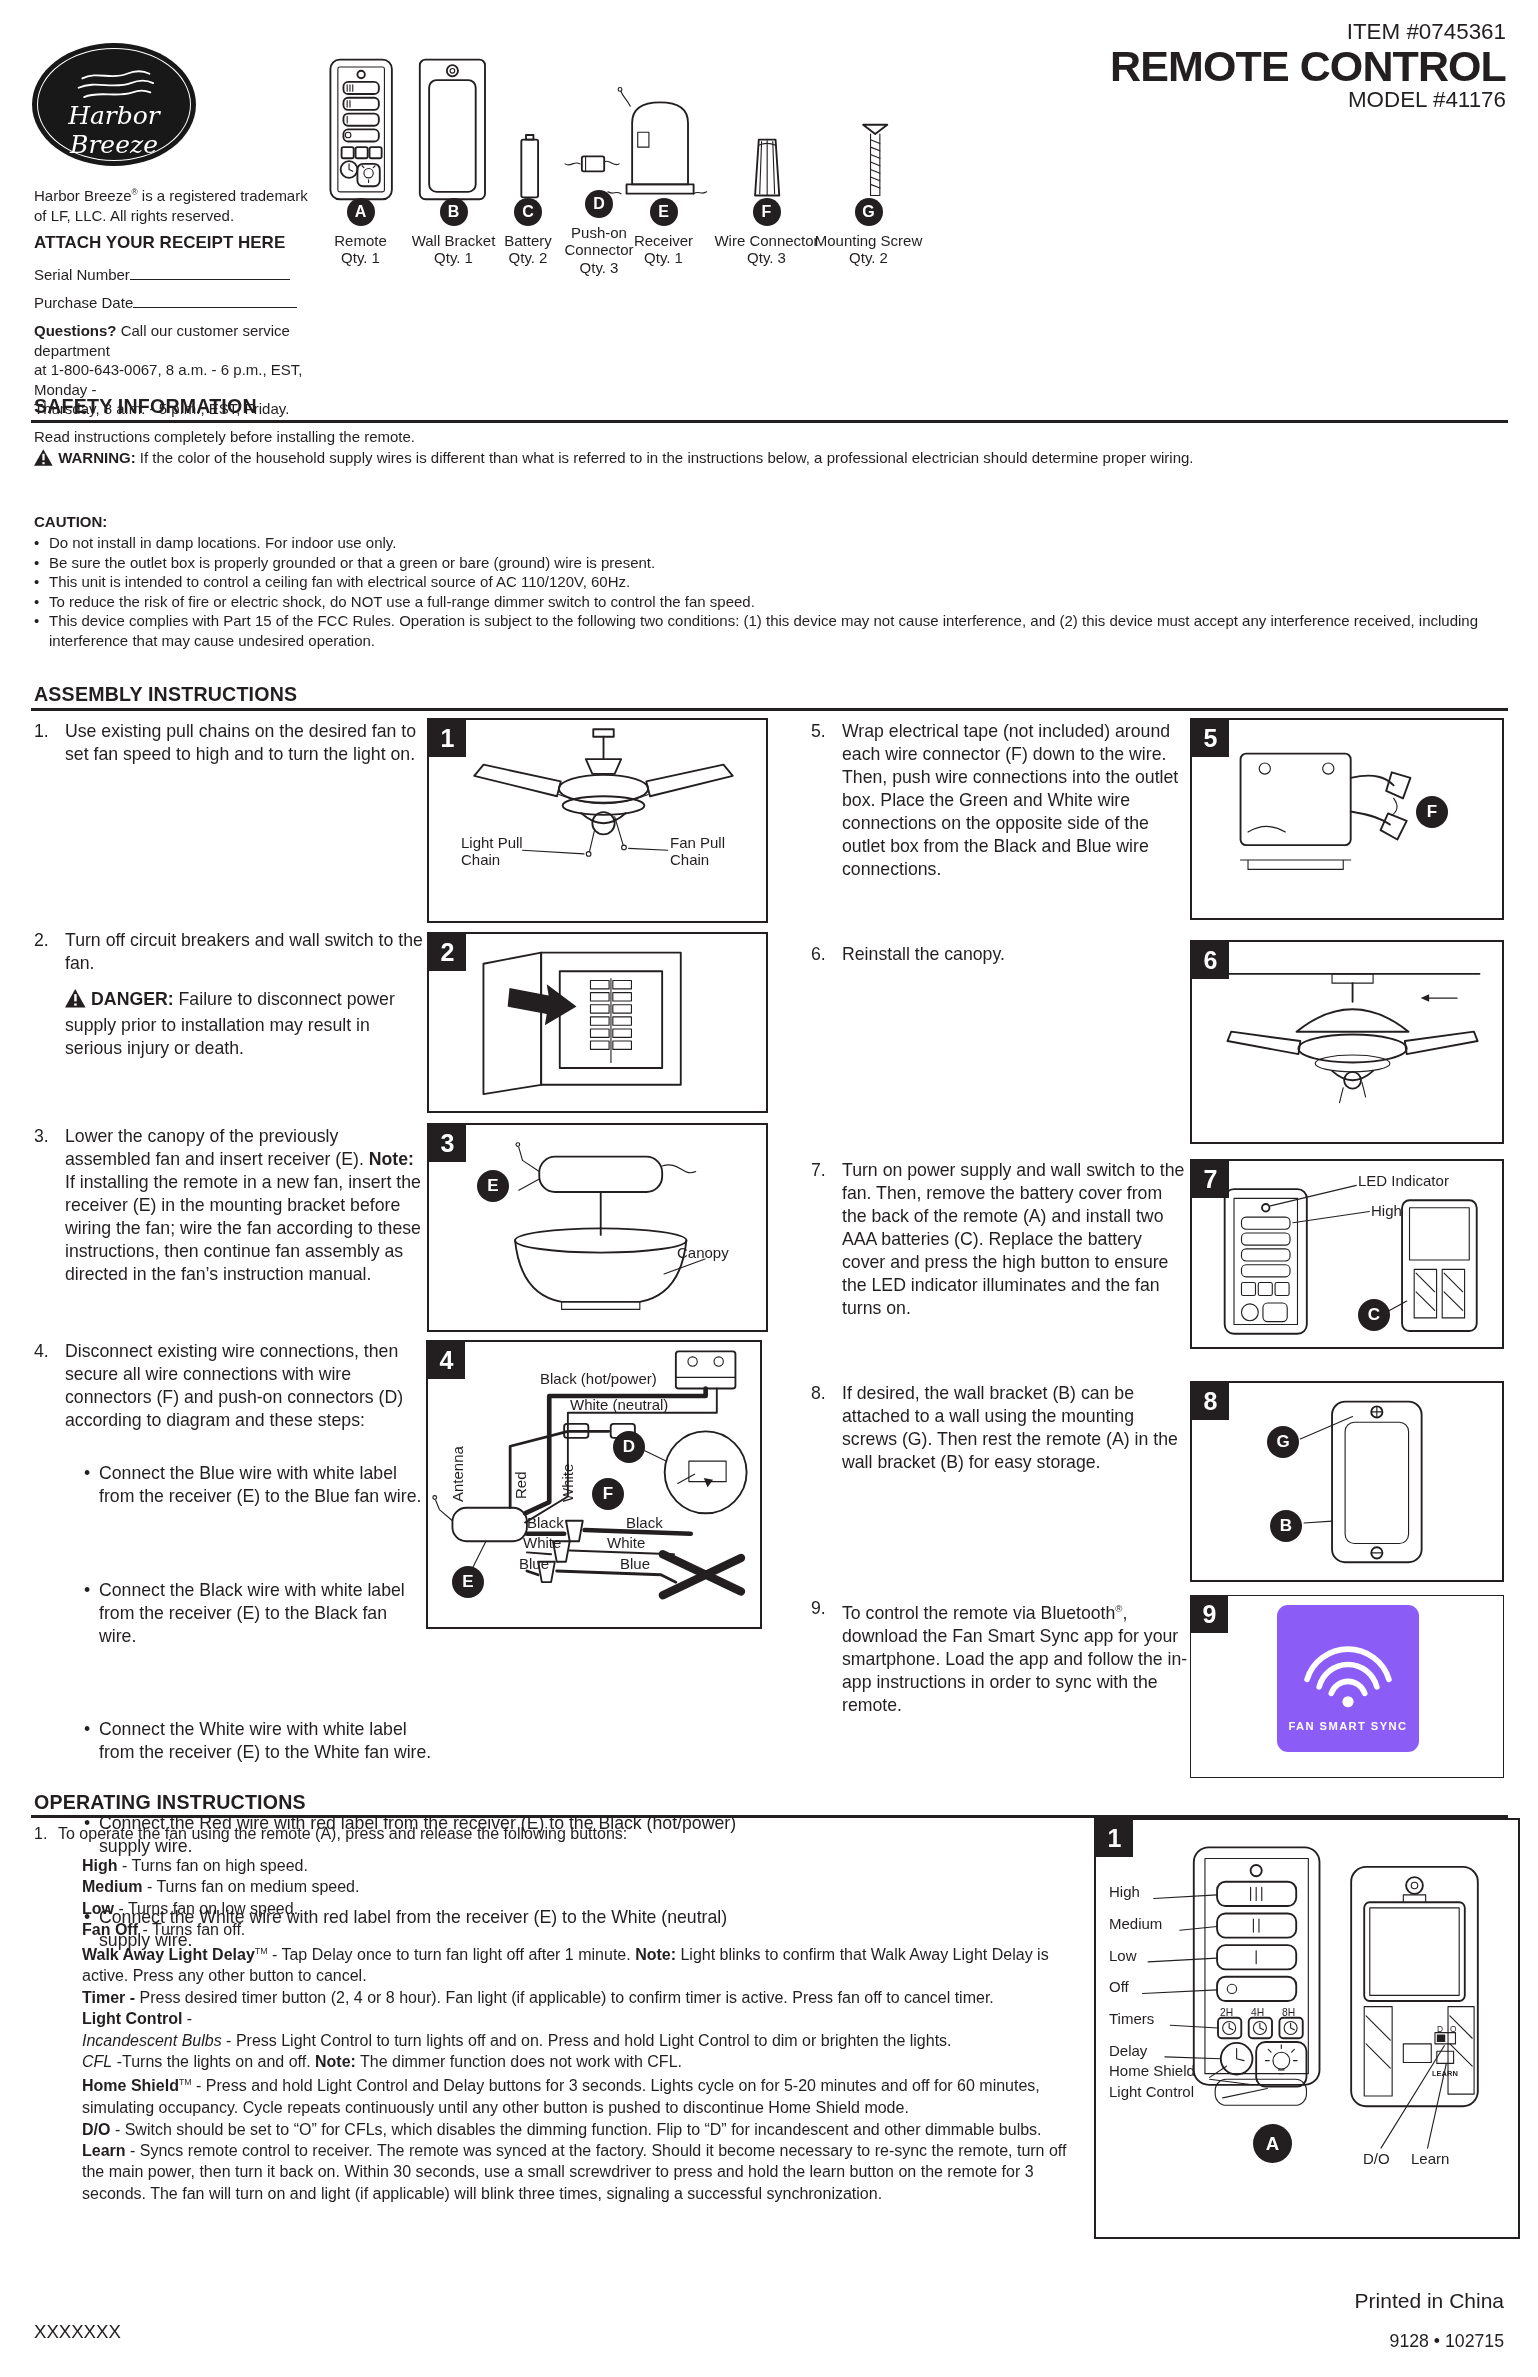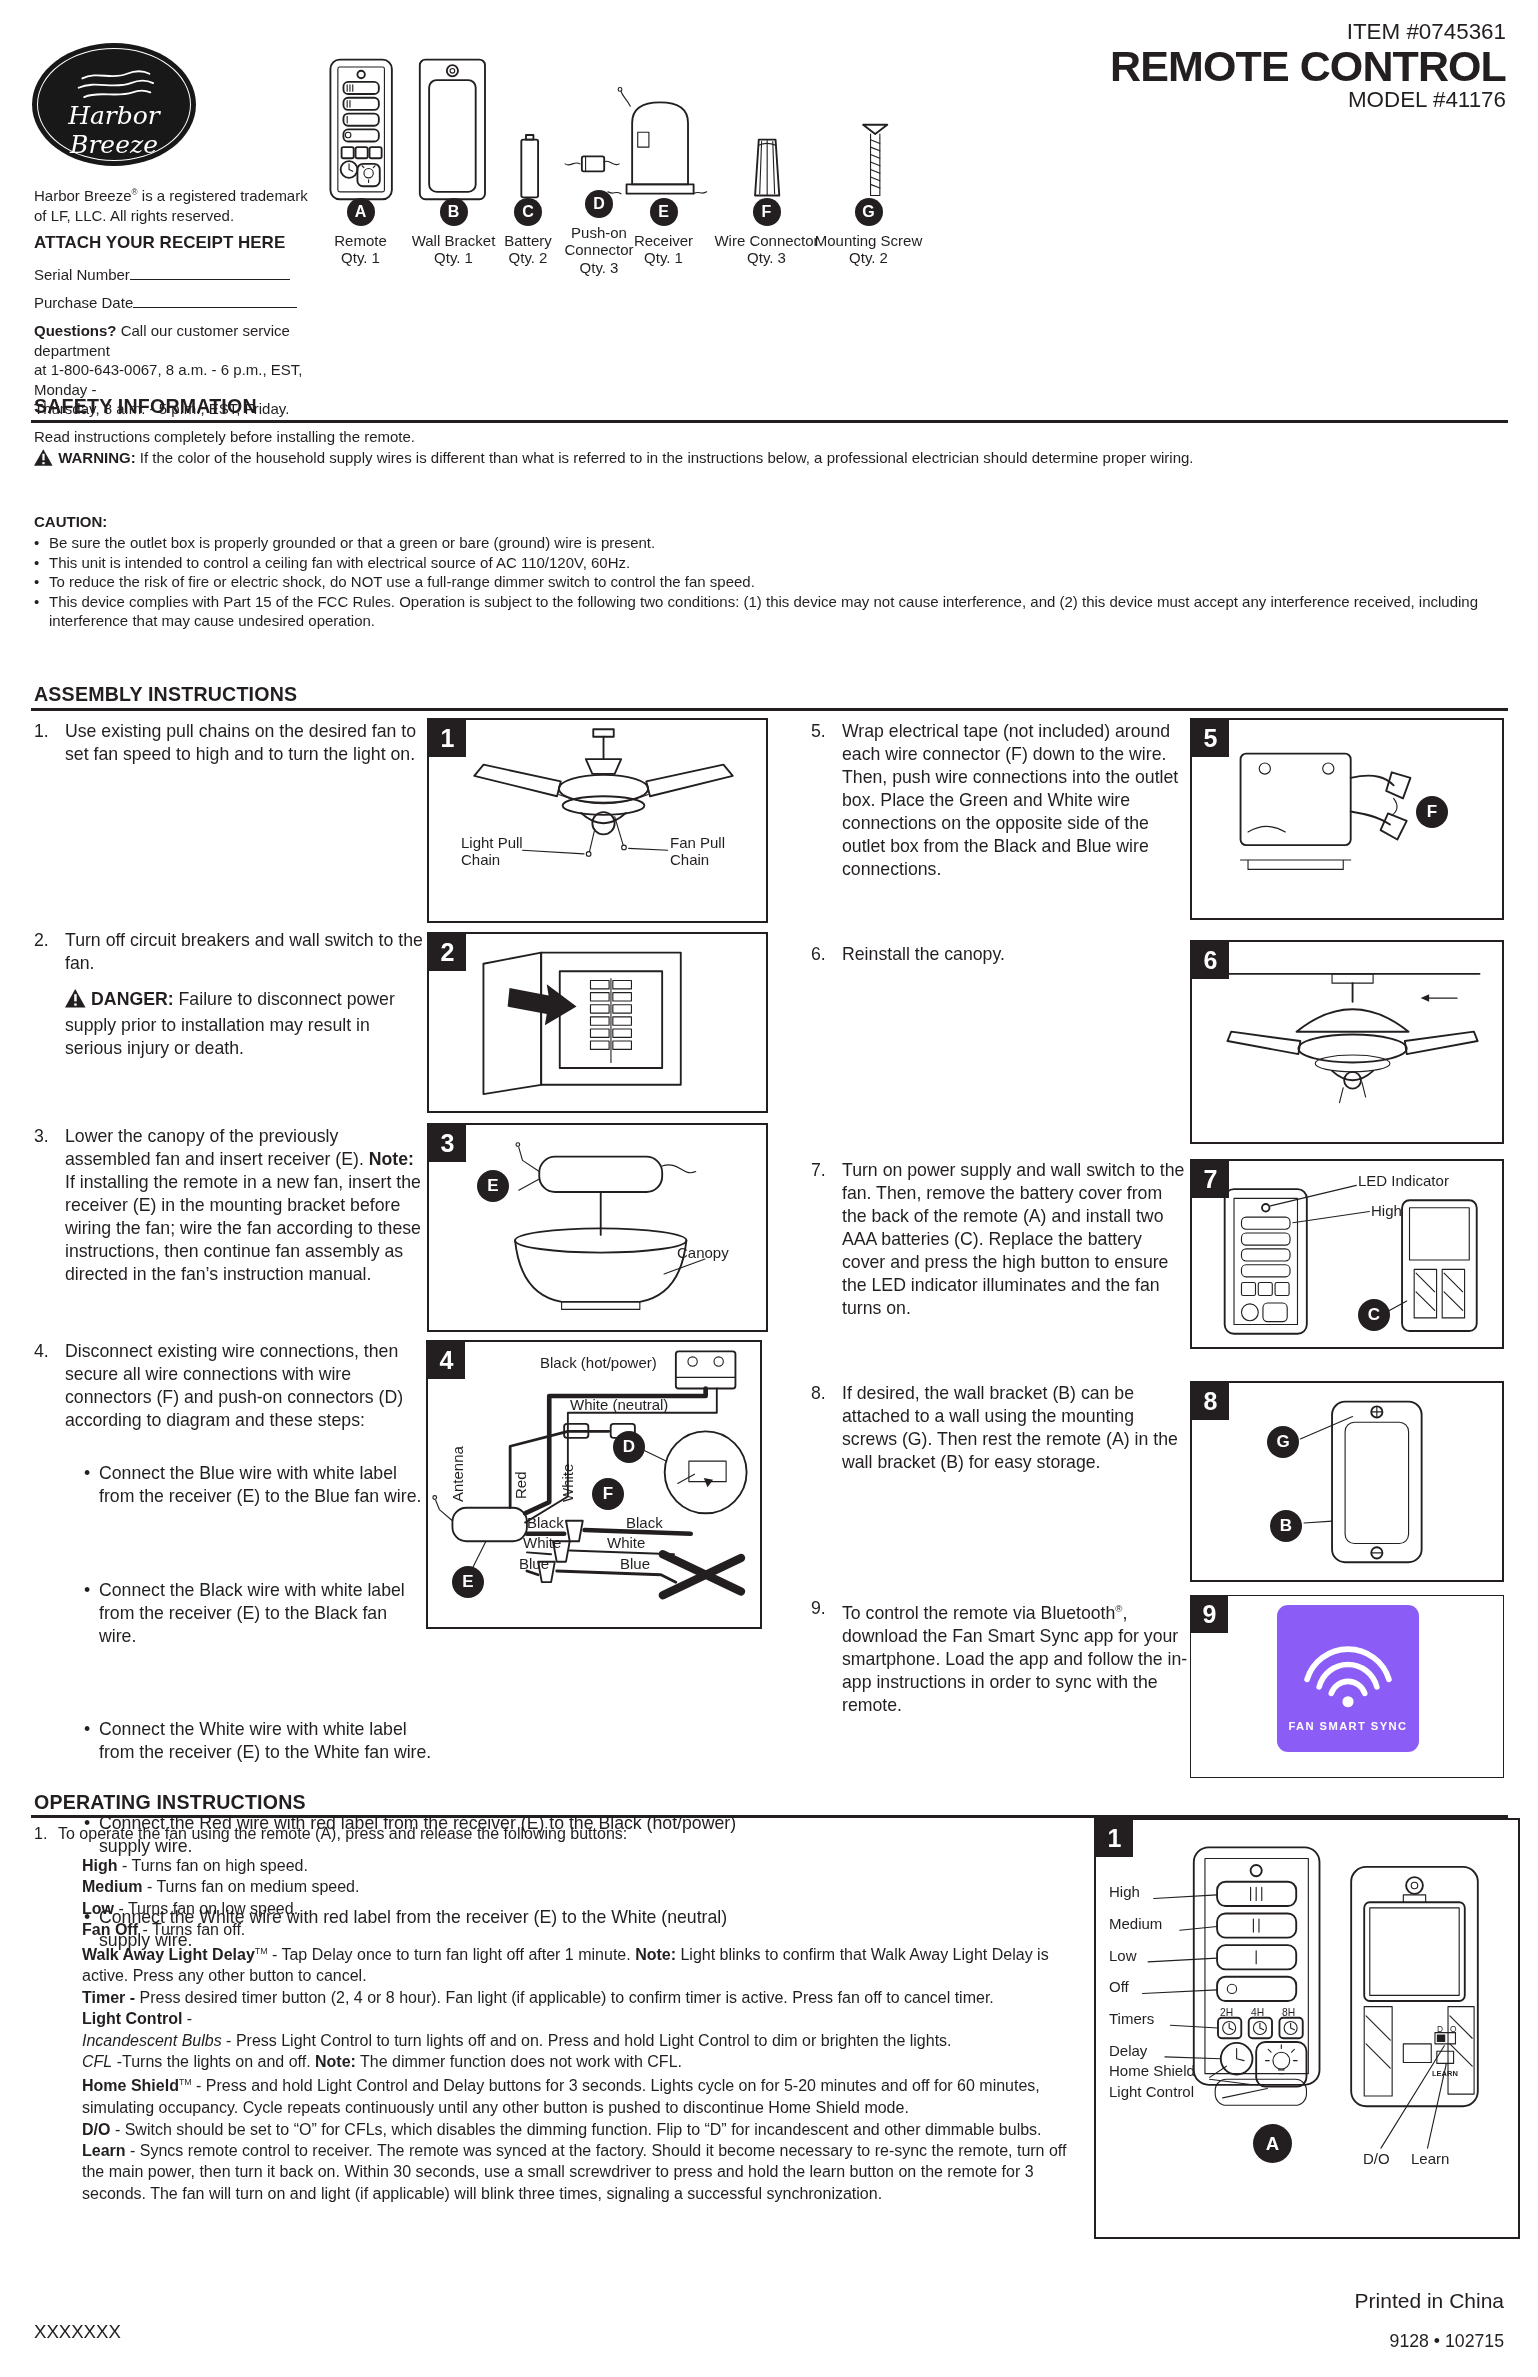--- a/index.html
+++ b/index.html
@@ -202,20 +202,21 @@
     <span class="tri"><svg width="18.6" height="17" viewBox="0 0 20 18">
           <polygon points="10,0 20,18 0,18" fill="#231f20"></polygon>
           <rect x="9" y="5" width="2.4" height="7" fill="#fff"></rect>
           <rect x="9" y="14" width="2.4" height="2.2" fill="#fff"></rect>
         </svg></span><span class="b">WARNING:</span><span> If the color of the household supply wires is different than what is referred to in the instructions below, a professional electrician should determine proper wiring.</span>
   </div>
 
   <div class="abs t16 b" style="left:34px;top:512px;">CAUTION:</div>
 
   <div class="abs t16" style="left:34px;top:533px;width:1471px;">
+    <p class="bul"><span>Do not install in damp locations. For indoor use only.</span></p>
     <p class="bul"><span>Be sure the outlet box is properly grounded or that a green or bare (ground) wire is present.</span></p>
     <p class="bul"><span>This unit is intended to control a ceiling fan with electrical source of AC 110/120V, 60Hz.</span></p>
     <p class="bul"><span>To reduce the risk of fire or electric shock, do NOT use a full-range dimmer switch to control the fan speed.</span></p>
     <p class="bul"><span>This device complies with Part 15 of the FCC Rules. Operation is subject to the following two conditions: (1) this device may not cause interference, and (2) this device must accept any interference received, including interference that may cause undesired operation.</span></p>
   </div>
 
   <div class="abs sechead" style="left:34px;top:683px;">ASSEMBLY INSTRUCTIONS</div>
   <div class="rule" style="left:31px;top:708px;width:1477px;"></div>
 
   <div class="astep t19" style="left:34px;top:720px;width:390px;">
@@ -374,21 +375,21 @@
       <path d="M252,228 L336,268 M336,232 L252,272" class="w8"></path>
 
       <circle cx="298" cy="140" r="44"></circle>
       <path d="M231,116 L256,128" class="thin"></path>
       <rect x="280" y="128" width="40" height="22" class="thin"></rect>
       <path d="M268,152 L286,142" class="thin"></path>
       <polygon class="fill" points="300,156 296,146 306,148"></polygon>
 
       <path d="M48,242 L62,214" class="thin"></path>
     </svg>
-    <div class="flabel" style="left:112px;top:12px;text-align:center;">Black (hot/power)</div>
+    <div class="flabel" style="left:112px;top:28px;text-align:center;">Black (hot/power)</div>
     <div class="flabel" style="left:142px;top:54px;">White (neutral)</div>
     <div class="flabel vert" style="left:20.5px;top:160px;">Antenna</div>
     <div class="flabel vert" style="left:84px;top:157px;">Red</div>
     <div class="flabel vert" style="left:131px;top:160px;">White</div>
     <div class="flabel" style="left:99px;top:172px;">Black</div>
     <div class="flabel" style="left:198px;top:172px;">Black</div>
     <div class="flabel" style="left:95px;top:192px;">White</div>
     <div class="flabel" style="left:179px;top:192px;">White</div>
     <div class="flabel" style="left:91px;top:213px;">Blue</div>
     <div class="flabel" style="left:192px;top:213px;">Blue</div>

